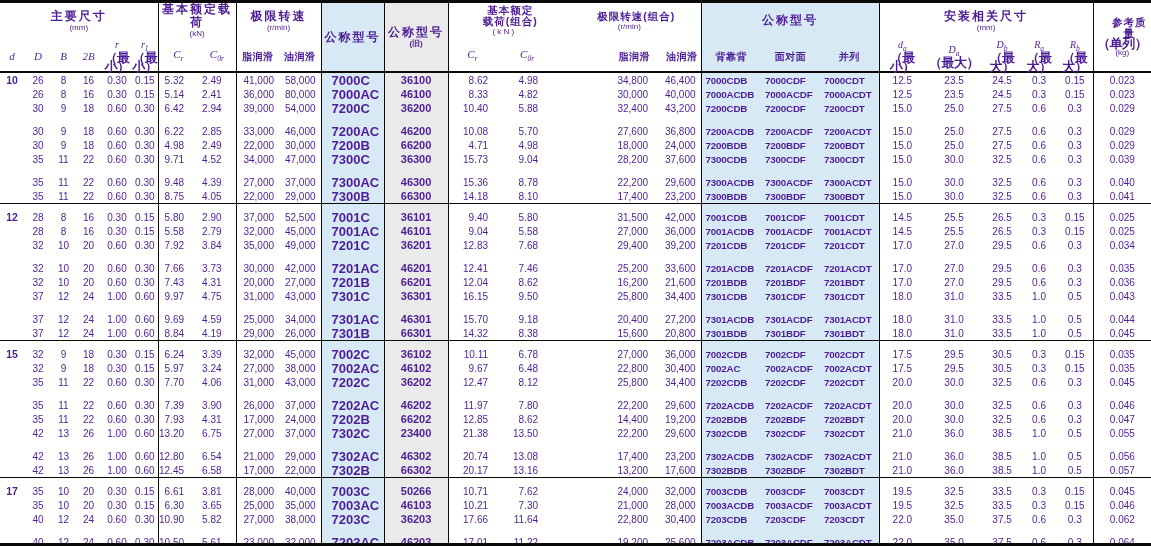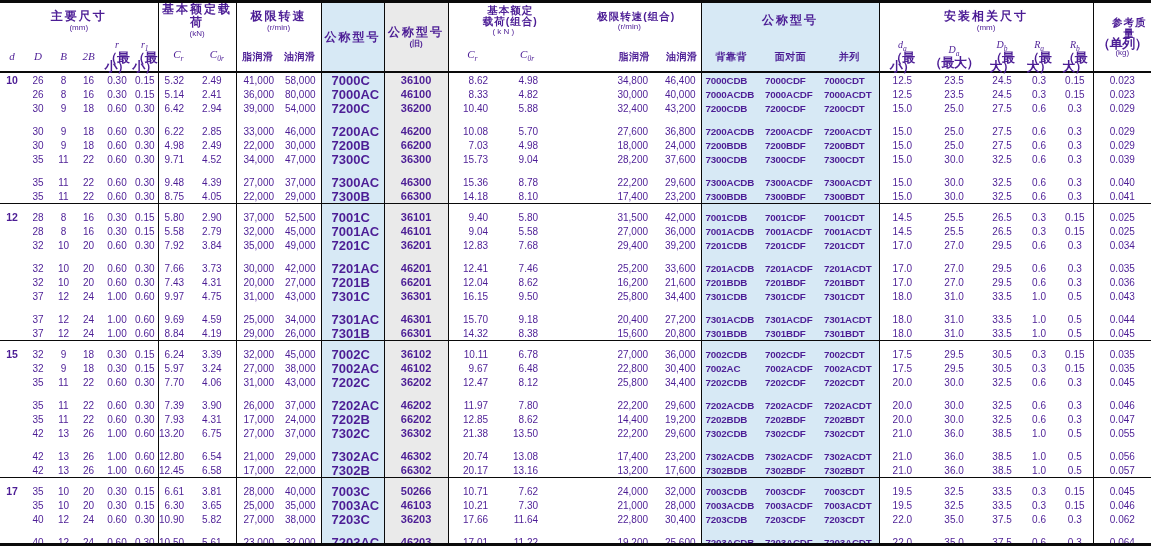--- a/index.html
+++ b/index.html
@@ -310,21 +310,21 @@
           <td class="c-num">9</td>
           <td class="c-num">18</td>
           <td class="c-num">0.60</td>
           <td class="c-num bR">0.30</td>
           <td class="c-dec">4.98</td>
           <td class="c-dec bR">2.49</td>
           <td class="c-spd">22,000</td>
           <td class="c-spd bR">30,000</td>
           <td class="c-model bR">7200B</td>
           <td class="c-old bR">66200</td>
-          <td class="c-dec2">7.03</td>
+          <td class="c-dec2">4.71</td>
           <td class="c-dec2b">4.98</td>
           <td class="c-spd">18,000</td>
           <td class="c-spd bR">24,000</td>
           <td class="c-trio">7200BDB</td>
           <td class="c-trio">7200BDF</td>
           <td class="c-trio bR">7200BDT</td>
           <td class="c-mnt">15.0</td>
           <td class="c-mnt">25.0</td>
           <td class="c-mnt">27.5</td>
           <td class="c-mnt">0.6</td>
@@ -930,21 +930,21 @@
           <td class="c-num">42</td>
           <td class="c-num">13</td>
           <td class="c-num">26</td>
           <td class="c-num">1.00</td>
           <td class="c-num bR">0.60</td>
           <td class="c-dec">13.20</td>
           <td class="c-dec bR">6.75</td>
           <td class="c-spd">27,000</td>
           <td class="c-spd bR">37,000</td>
           <td class="c-model bR">7302C</td>
-          <td class="c-old bR">36302</td>
+          <td class="c-old bR">23400</td>
           <td class="c-dec2">21.38</td>
           <td class="c-dec2b">13.50</td>
           <td class="c-spd">22,200</td>
           <td class="c-spd bR">29,600</td>
           <td class="c-trio">7302CDB</td>
           <td class="c-trio">7302CDF</td>
           <td class="c-trio bR">7302CDT</td>
           <td class="c-mnt">21.0</td>
           <td class="c-mnt">36.0</td>
           <td class="c-mnt">38.5</td>

